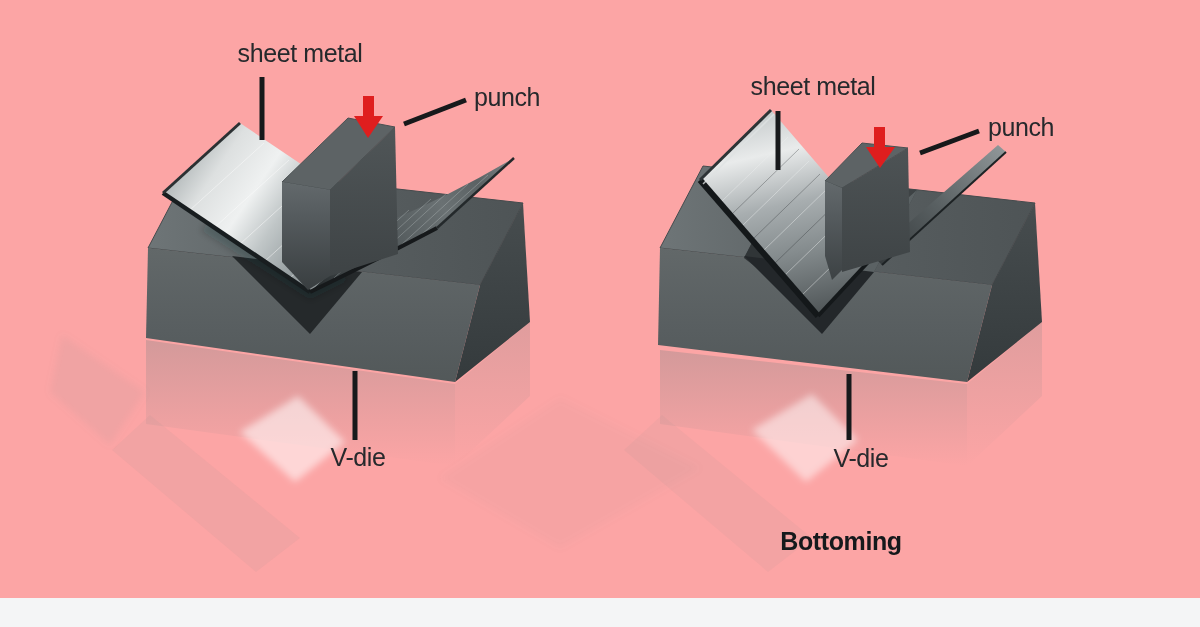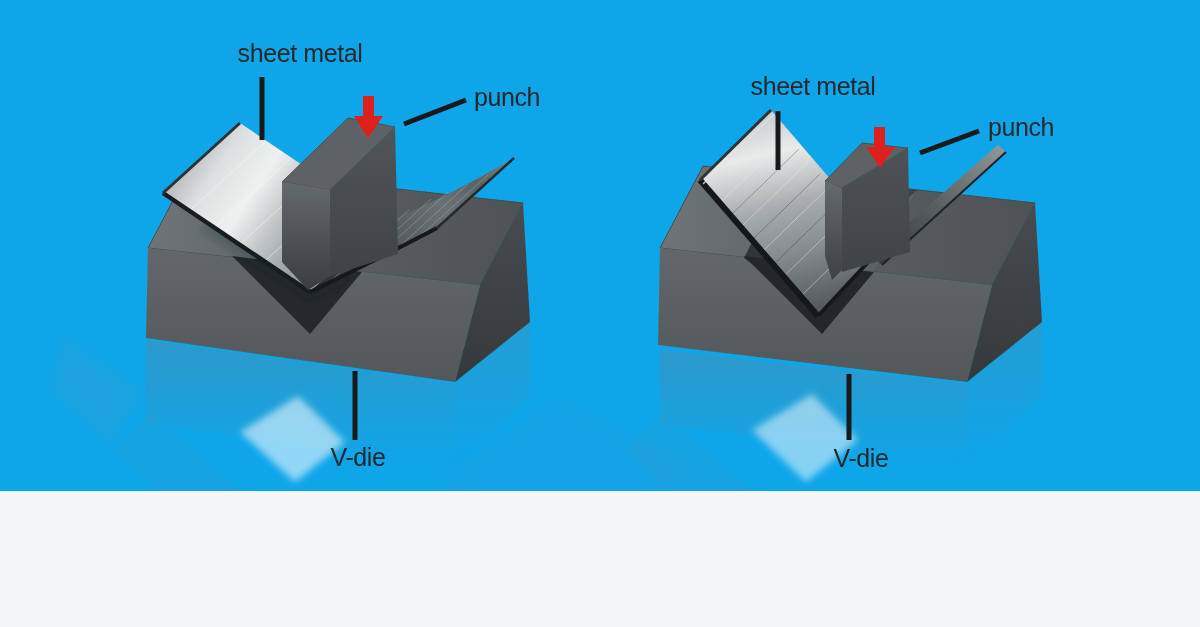--- a/index.html
+++ b/index.html
@@ -1,16 +1,16 @@
 <!DOCTYPE html>
 <html><head>
 <meta charset="utf-8">
 <style>
   html,body{margin:0;padding:0;background:#f4f5f6;}
-  .canvas{position:relative;width:1200px;height:491px;background:#0ea5e9;overflow:hidden;
+  .canvas{position:relative;width:1200px;height:598px;background:#fca5a5;overflow:hidden;
           font-family:"Liberation Sans",sans-serif;}
   .canvas svg{position:absolute;left:0;top:0;}
   .lbl{position:absolute;transform:translateX(-50%);white-space:nowrap;
        font-size:25px;letter-spacing:-0.4px;color:#26292c;line-height:1;}
   .ttl{position:absolute;transform:translateX(-50%);white-space:nowrap;
        font-size:25px;font-weight:bold;letter-spacing:-0.4px;color:#15191c;line-height:1;}
 </style>
 </head>
 <body>
 
@@ -188,14 +188,15 @@
   </g>
 </svg>
 
 <div class="lbl" style="left:300px;top:41px">sheet metal</div>
 <div class="lbl" style="left:507px;top:85px">punch</div>
 <div class="lbl" style="left:358px;top:445px">V-die</div>
 
 <div class="lbl" style="left:813px;top:74px">sheet metal</div>
 <div class="lbl" style="left:1021px;top:115px">punch</div>
 <div class="lbl" style="left:861px;top:446px">V-die</div>
+<div class="ttl" style="left:841px;top:529px">Bottoming</div>
 
 </div>
 
 </body></html>

